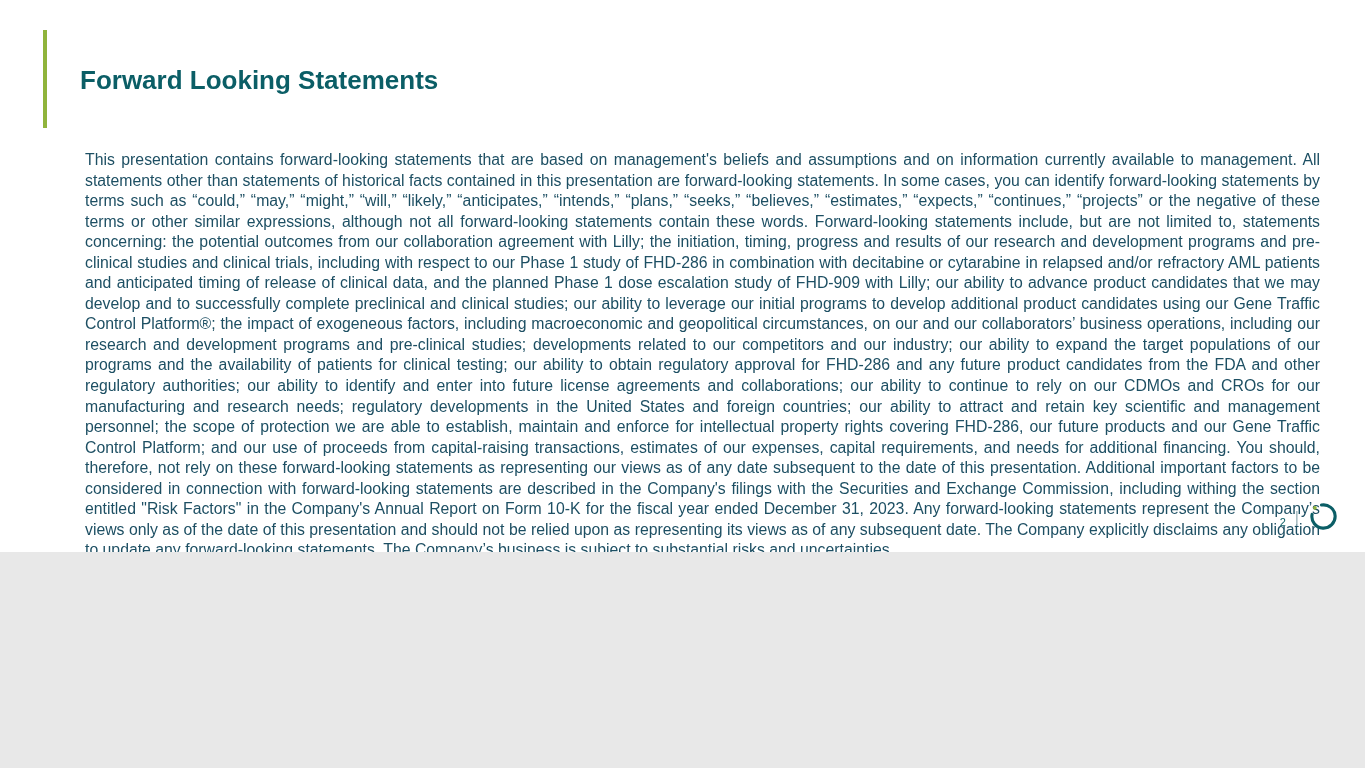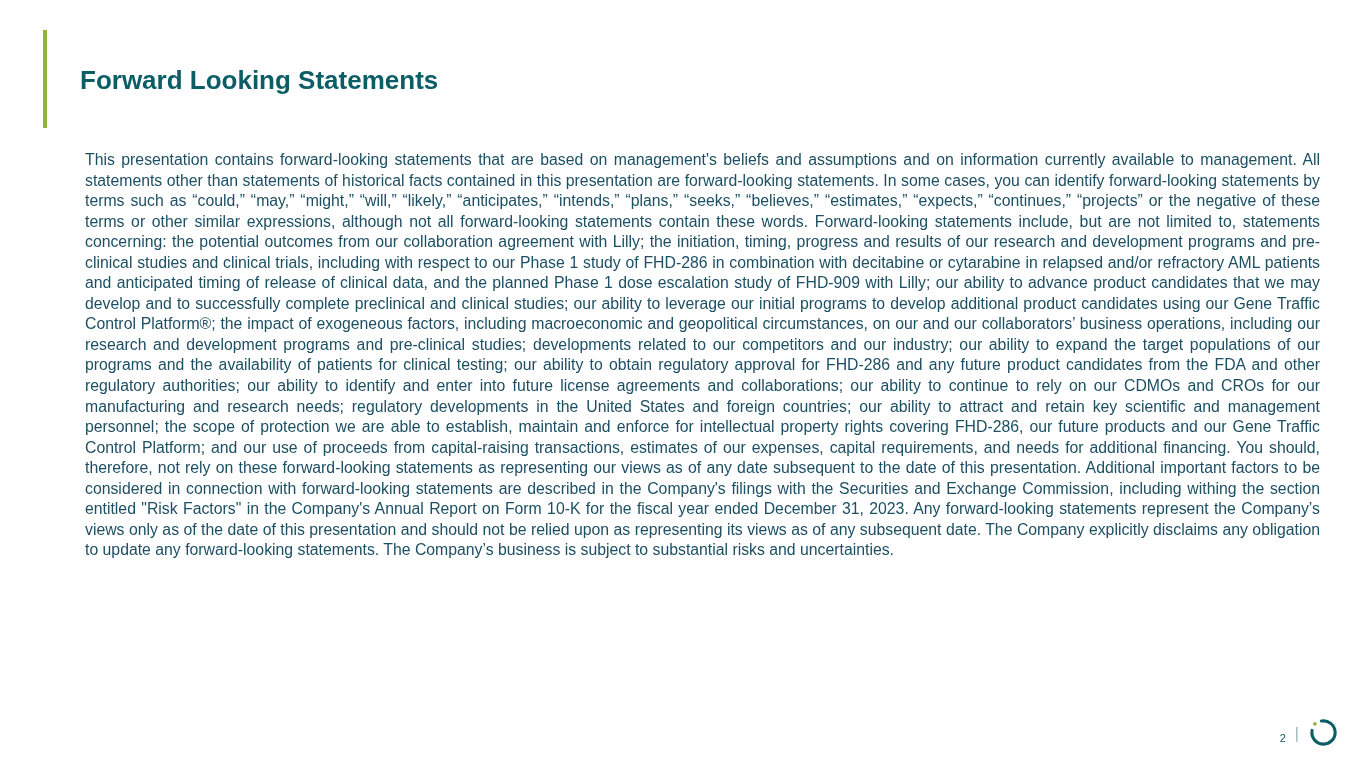--- a/index.html
+++ b/index.html
@@ -1,19 +1,19 @@
 <!DOCTYPE html>
 <html style="--title-teal: #0b5e66; --body-teal: #1d4f63; --accent-green: #90b43c; --logo-teal: #0b5e66; --logo-green: #90b43c;"><head>
 <meta charset="utf-8">
 <style>
   html, body { margin: 0; padding: 0; background: #e8e8e8; }
   .slide {
     position: relative;
     width: 1365px;
-    height: 768px;
+    height: 552px;
     background: #ffffff;
     font-family: "Liberation Sans", sans-serif;
     overflow: hidden;
     margin: 0 auto;
   }
   .accent-bar {
     position: absolute;
     left: 43px;
     top: 30px;
     width: 4px;

